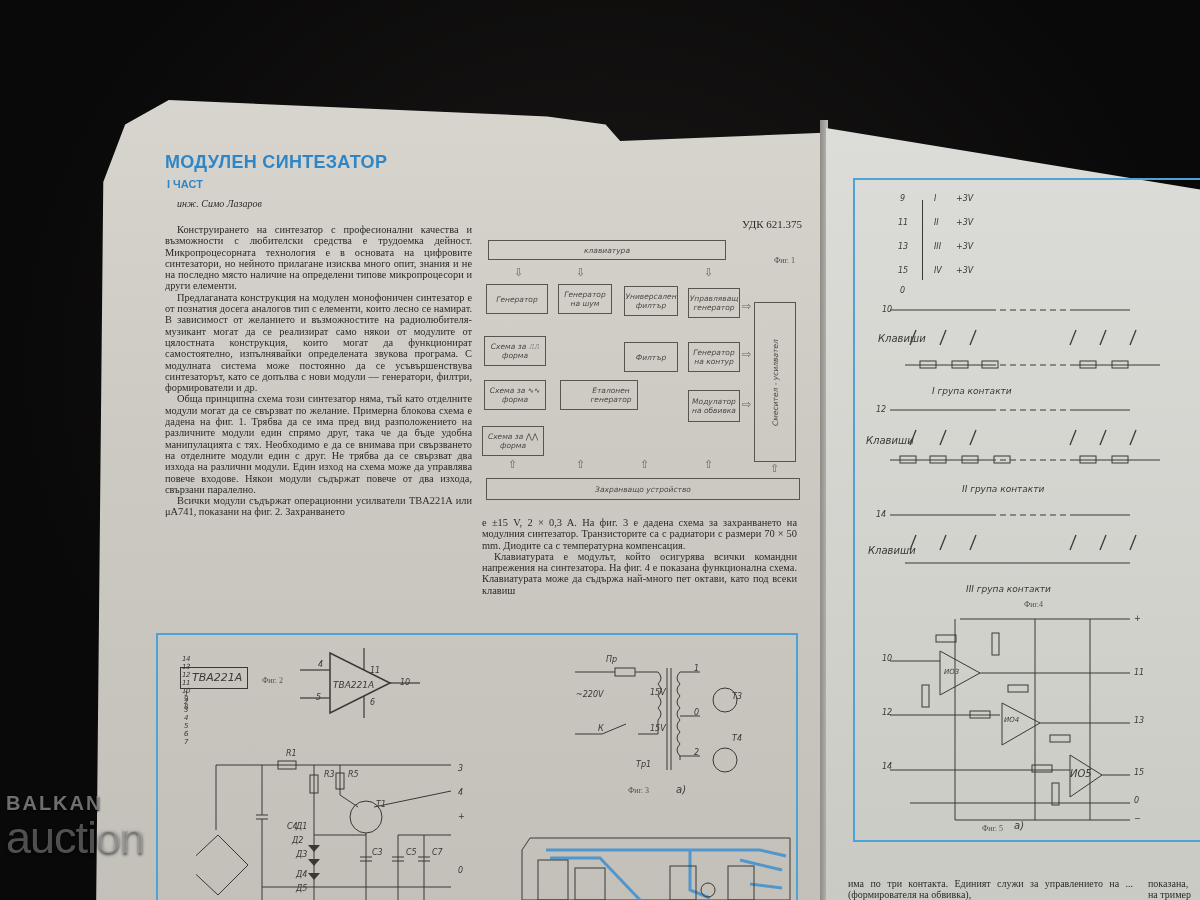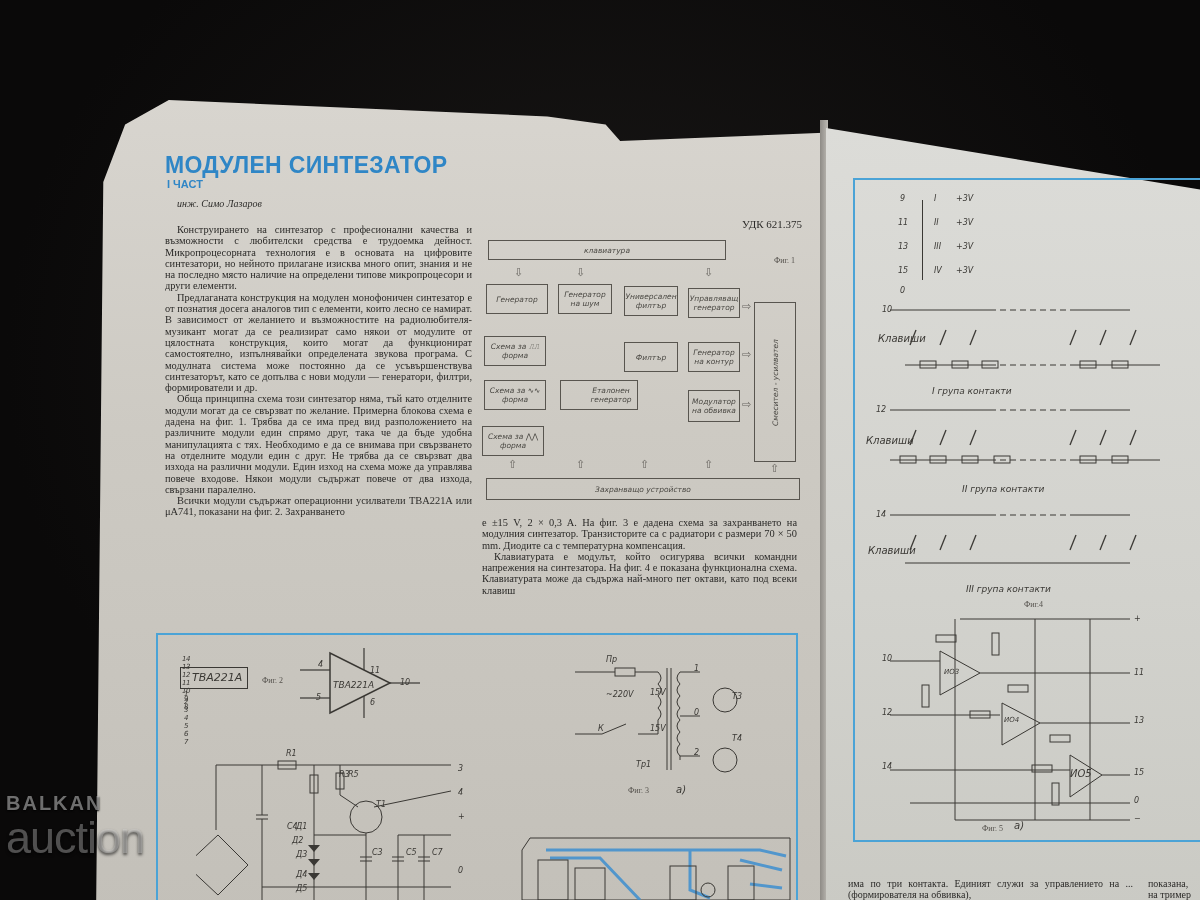--- a/index.html
+++ b/index.html
@@ -3,21 +3,21 @@
 <meta charset="utf-8">
 <style>
   html,body{margin:0;padding:0;}
   body{width:1200px;height:900px;overflow:hidden;background:#0d0c0c;position:relative;font-family:"Liberation Serif",serif;}
   .bg{position:absolute;inset:0;background:radial-gradient(ellipse at 50% 40%,#1a1817 0%,#0a0909 70%);}
   
   .page-left{position:absolute;left:96px;top:100px;width:728px;height:820px;background:linear-gradient(180deg,#d8d5cf 0%,#cdcac3 40%,#c3c0b9 100%);clip-path:polygon(4% 3%,10% 0%,62% 2%,70% 3%,72% 5%,100% 4%,100% 100%,0% 100%,1% 10%);box-shadow:0 0 12px rgba(0,0,0,.6);}
   .page-right{position:absolute;left:826px;top:128px;width:380px;height:780px;background:linear-gradient(180deg,#dcdcd8 0%,#d2d2cd 60%,#cacac4 100%);clip-path:polygon(0% 0%,100% 8%,100% 100%,0% 100%);}
   .spine{position:absolute;left:820px;top:120px;width:8px;height:790px;background:linear-gradient(90deg,#8e8b86,#bdbab4);}
 
-  .title{position:absolute;left:165px;top:152px;font-family:"Liberation Sans",sans-serif;font-weight:700;font-size:23px;color:#2f86c6;letter-spacing:.3px;}
+  .title{position:absolute;left:165px;top:152px;font-family:"Liberation Sans",sans-serif;font-weight:700;font-size:18px;color:#2f86c6;letter-spacing:.3px;}
   .part{position:absolute;left:167px;top:178px;font-family:"Liberation Sans",sans-serif;font-weight:700;font-size:11px;color:#2f86c6;}
   .author{position:absolute;left:177px;top:198px;font-style:italic;font-size:10px;color:#2c2b29;}
   .udk{position:absolute;left:742px;top:218px;font-size:11px;color:#2c2b29;}
   .col{position:absolute;font-size:10.4px;line-height:11.3px;color:#2b2a28;text-align:justify;}
   .col p{margin:0;text-indent:12px;}
   .col1{left:165px;top:224px;width:307px;}
   .col2{left:482px;top:517px;width:315px;}
   .col3{left:848px;top:878px;width:285px;font-size:10px;}
   .col4{left:1148px;top:878px;width:60px;font-size:10px;}
 
@@ -155,21 +155,21 @@
       <line x1="222" y1="106" x2="234" y2="106"></line>
     <polygon points="-10,110 22,80 52,110 22,140"></polygon>
   </g>
   <g fill="#3a3834">
       <path d="M112 90 l12 0 l-6 7z"></path>
       <path d="M112 104 l12 0 l-6 7z"></path>
       <path d="M112 118 l12 0 l-6 7z"></path>
     </g>
 </svg>
 <div class="lbl" style="left:286px;top:749px;">R1</div>
-<div class="lbl" style="left:339px;top:770px;">R3</div>
+<div class="lbl" style="left:324px;top:770px;">R3</div>
 <div class="lbl" style="left:348px;top:770px;">R5</div>
 <div class="lbl" style="left:376px;top:800px;">T1</div>
 <div class="lbl" style="left:287px;top:822px;text-align:center;">C4</div>
 <div class="lbl" style="left:372px;top:848px;">C3</div>
 <div class="lbl" style="left:406px;top:848px;">C5</div>
 <div class="lbl" style="left:432px;top:848px;">C7</div>
 <div class="lbl" style="left:296px;top:822px;">Д1</div>
 <div class="lbl" style="left:292px;top:836px;">Д2</div>
 <div class="lbl" style="left:296px;top:850px;">Д3</div>
 <div class="lbl" style="left:296px;top:870px;">Д4</div>
@@ -191,21 +191,21 @@
       <line x1="101" y1="8" x2="101" y2="110"></line>
     <path d="M110 12 q-6 6 0 12 q-6 6 0 12 q-6 6 0 12 q-6 6 0 12 q-6 6 0 12 q-6 6 0 12 q-6 6 0 12 l0 4"></path>
     <line x1="110" y1="12" x2="130" y2="12"></line>
       <line x1="110" y1="56" x2="130" y2="56"></line>
       <line x1="110" y1="96" x2="130" y2="96"></line>
     <circle cx="155" cy="40" r="12"></circle>
       <circle cx="155" cy="100" r="12"></circle>
   </g>
 </svg>
 <div class="lbl" style="left:606px;top:655px;">Пр</div>
-<div class="lbl" style="left:576px;top:690px;margin-left:30px;">~220V</div>
+<div class="lbl" style="left:576px;top:690px;">~220V</div>
 <div class="lbl" style="left:598px;top:724px;">К</div>
 <div class="lbl" style="left:636px;top:760px;">Тр1</div>
 <div class="lbl" style="left:650px;top:688px;">15V</div>
 <div class="lbl" style="left:650px;top:724px;">15V</div>
 <div class="lbl" style="left:694px;top:664px;">1</div>
 <div class="lbl" style="left:694px;top:708px;">0</div>
 <div class="lbl" style="left:694px;top:748px;">2</div>
 <div class="lbl" style="left:732px;top:692px;">Т3</div>
 <div class="lbl" style="left:732px;top:734px;">Т4</div>
 <div class="figcap" style="left:628px;top:786px;">Фиг. 3</div>

